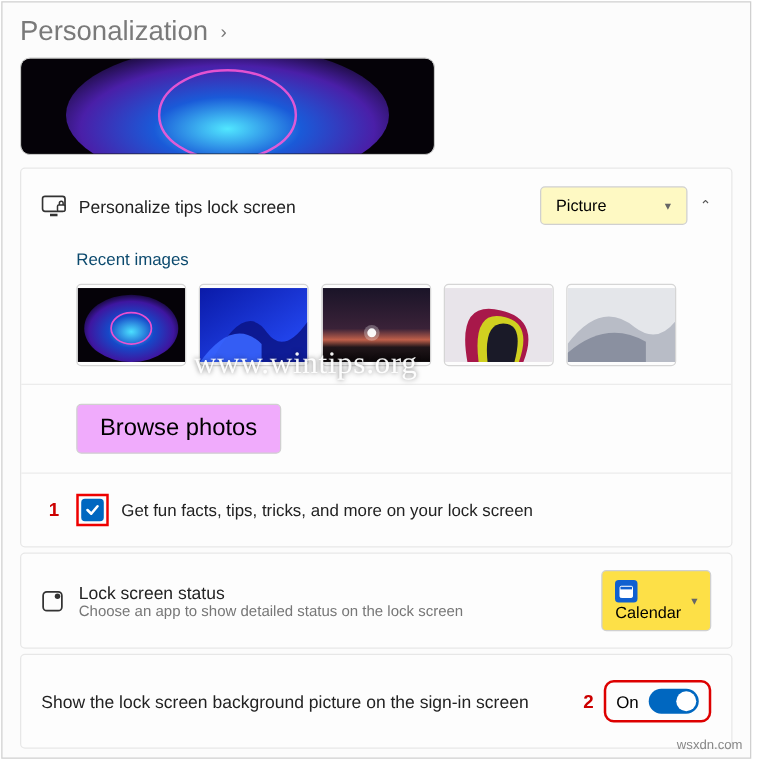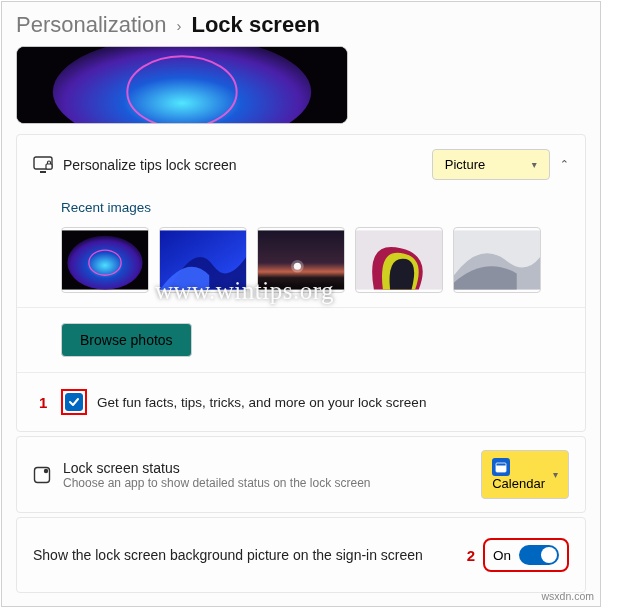--- a/index.html
+++ b/index.html
@@ -24,21 +24,21 @@
   .dropdown { display: flex; align-items: center; gap: 26px; padding: 7px 12px; border: 1px solid #d0d0d0; border-radius: 4px; background: #fef9c3; font-size: 13px; min-width: 118px; justify-content: space-between; }
   .expand { margin-left: 10px; color: #555; }
 
   .recent-wrap { padding: 6px 44px 14px 44px; }
   .recent-title { font-size: 13.5px; color: #0c4a6e; margin-bottom: 12px; }
   .thumbs { display: flex; gap: 10px; }
   .thumb { width: 96px; height: 66px; border-radius: 4px; overflow: hidden; border: 1px solid #d5d5d5; }
   .thumb svg { width: 100%; height: 100%; display: block; }
 
   .choose-row { display: flex; align-items: center; justify-content: space-between; padding: 15px 16px 15px 44px; border-top: 1px solid #ececec; }
-  .browse-btn { padding: 8px 18px; border: 1px solid #d0d0d0; border-radius: 4px; background: #0f766e; font-size: 14px; }
+  .browse-btn { padding: 8px 18px; border: 1px solid #d0d0d0; border-radius: 4px; background: #f0abfc; font-size: 19px; }
 
   .checkbox-row { display: flex; align-items: center; gap: 10px; padding: 16px 16px 16px 44px; border-top: 1px solid #ececec; position: relative; }
   .step-badge { position: absolute; left: 22px; font-weight: 700; color: #c00; font-size: 15px; }
   .cb-wrap { border: 2.5px solid #e00; padding: 2px; display: inline-flex; }
   .cb { width: 18px; height: 18px; background: #0067c0; border: 1px solid #0067c0; border-radius: 3px; display: flex; align-items: center; justify-content: center; }
   .cb svg { width: 12px; height: 12px; }
   .cb-label { font-size: 13.5px; color: #222; }
 
   .status-row { display: flex; align-items: center; padding: 13px 16px; }
   .app-chip { display: flex; align-items: center; gap: 8px; padding: 7px 10px; border: 1px solid #d0d0d0; border-radius: 4px; background: #fde047; font-size: 13px; }
@@ -55,21 +55,20 @@
   .source { position: absolute; bottom: 4px; right: 6px; font-size: 10.5px; color: #888; }
 </style>
 </head>
 <body>
 
 <div class="page">
 
   <div class="breadcrumb">
     <span class="bc-parent">Personalization</span>
     <span class="bc-sep">›</span>
-    <span class="bc-current">Lock screen</span>
   </div>
 
   <div class="hero-wrap">
     <div class="hero">
       <svg viewBox="0 0 332 78" preserveAspectRatio="xMidYMid slice">
         <defs>
           <radialGradient id="h1" cx="50%" cy="60%" r="65%">
             <stop offset="0%" stop-color="#51e7ff"></stop>
               <stop offset="35%" stop-color="#1a5ad8"></stop>
             <stop offset="70%" stop-color="#4a1fa8"></stop>

